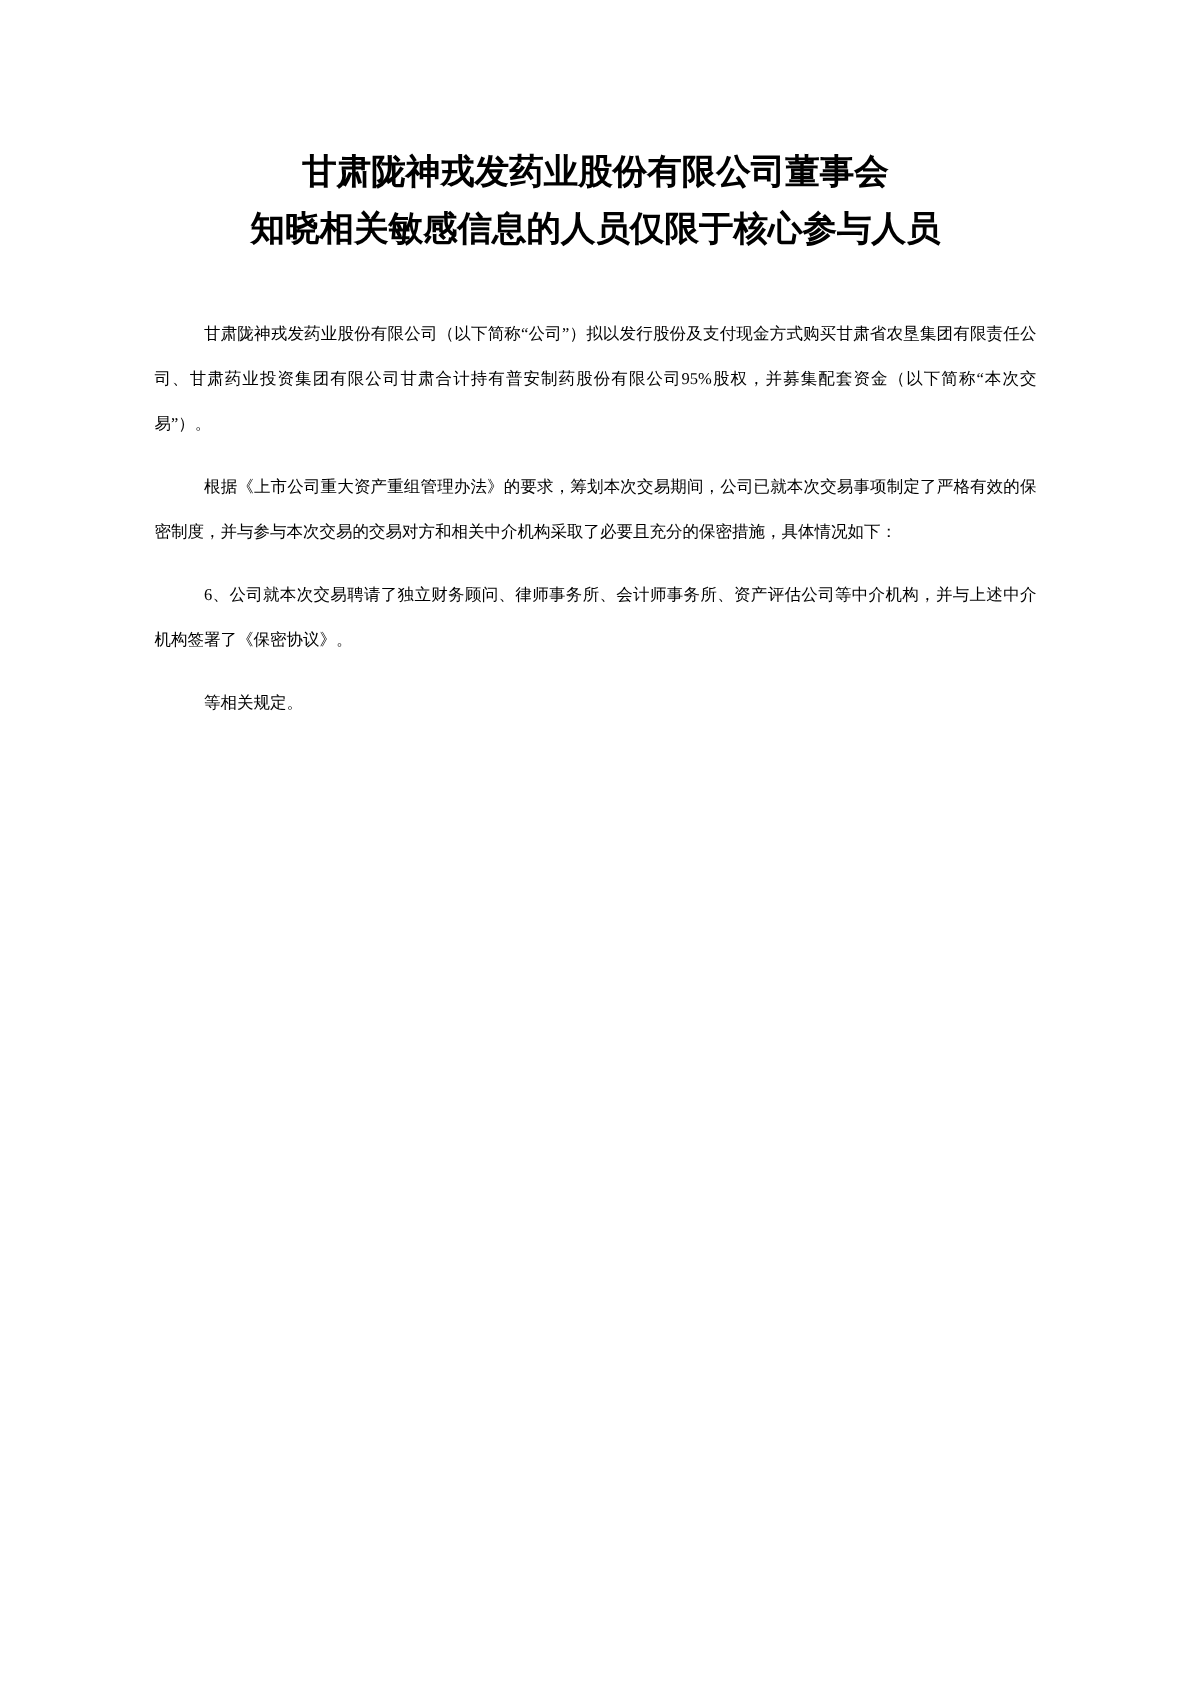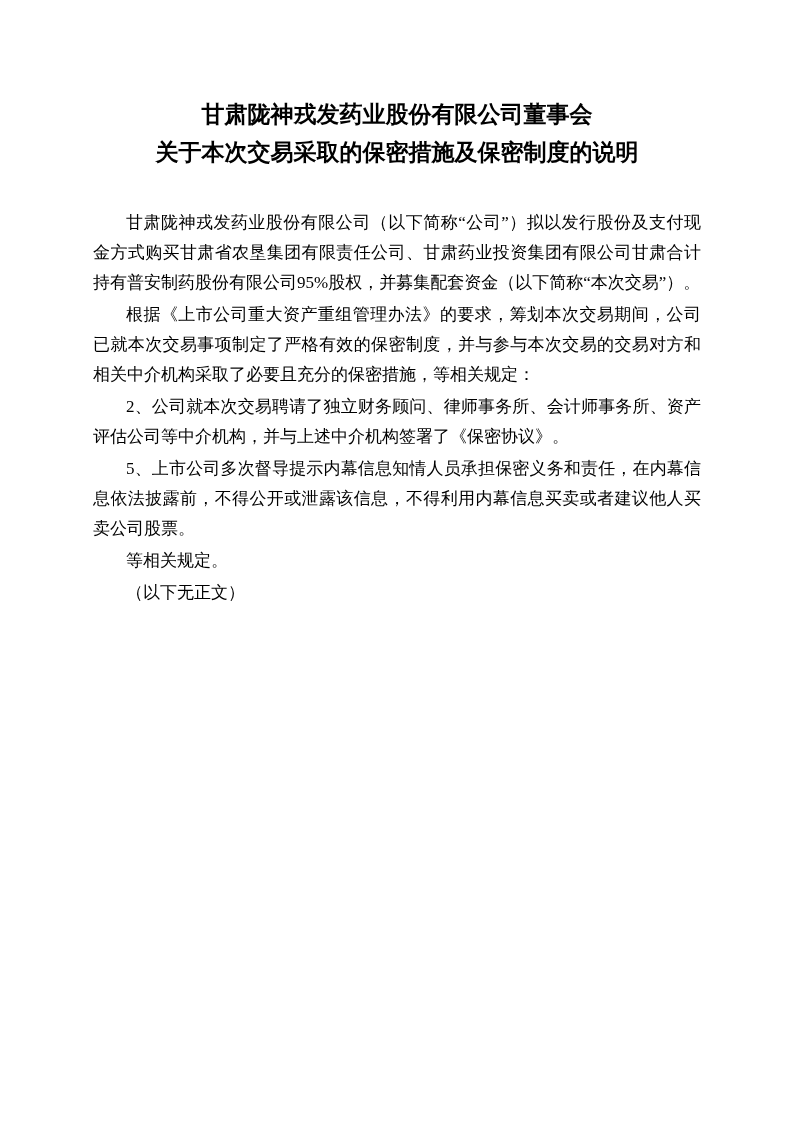--- a/index.html
+++ b/index.html
@@ -23,38 +23,36 @@
     text-align: center;
     font-weight: bold;
     font-size: 23px;
     line-height: 38px;
     margin: 0 0 36px 0;
   }
   .doc-title .title-line {
     display: block;
   }
   .doc-body p {
-    margin: 2px;
-    font-size: 17px;
+    margin: 12px;
+    font-size: 11px;
     line-height: 30px;
     text-align: justify;
     text-justify: inter-ideograph;
     text-indent: 33px;
     word-break: break-all;
   }
 </style>
 </head>
 <body>
 
 <div class="page">
   <h1 class="doc-title">
     <span class="title-line">甘肃陇神戎发药业股份有限公司董事会</span>
-    <span class="title-line">关于本次交易采取的保密措施及保密制度的说明</span>
+    <span class="title-line">知晓相关敏感信息的人员仅限于核心参与人员</span>
   </h1>
   <div class="doc-body">
     <p>甘肃陇神戎发药业股份有限公司（以下简称“公司”）拟以发行股份及支付现金方式购买甘肃省农垦集团有限责任公司、甘肃药业投资集团有限公司甘肃合计持有普安制药股份有限公司95%股权，并募集配套资金（以下简称“本次交易”）。</p>
-    <p>根据《上市公司重大资产重组管理办法》的要求，筹划本次交易期间，公司已就本次交易事项制定了严格有效的保密制度，并与参与本次交易的交易对方和相关中介机构采取了必要且充分的保密措施，等相关规定：</p>
-    <p>2、公司就本次交易聘请了独立财务顾问、律师事务所、会计师事务所、资产评估公司等中介机构，并与上述中介机构签署了《保密协议》。</p>
-    <p>5、上市公司多次督导提示内幕信息知情人员承担保密义务和责任，在内幕信息依法披露前，不得公开或泄露该信息，不得利用内幕信息买卖或者建议他人买卖公司股票。</p>
+    <p>根据《上市公司重大资产重组管理办法》的要求，筹划本次交易期间，公司已就本次交易事项制定了严格有效的保密制度，并与参与本次交易的交易对方和相关中介机构采取了必要且充分的保密措施，具体情况如下：</p>
+    <p>6、公司就本次交易聘请了独立财务顾问、律师事务所、会计师事务所、资产评估公司等中介机构，并与上述中介机构签署了《保密协议》。</p>
     <p>等相关规定。</p>
-    <p>（以下无正文）</p>
   </div>
 </div>
 
 </body></html>

